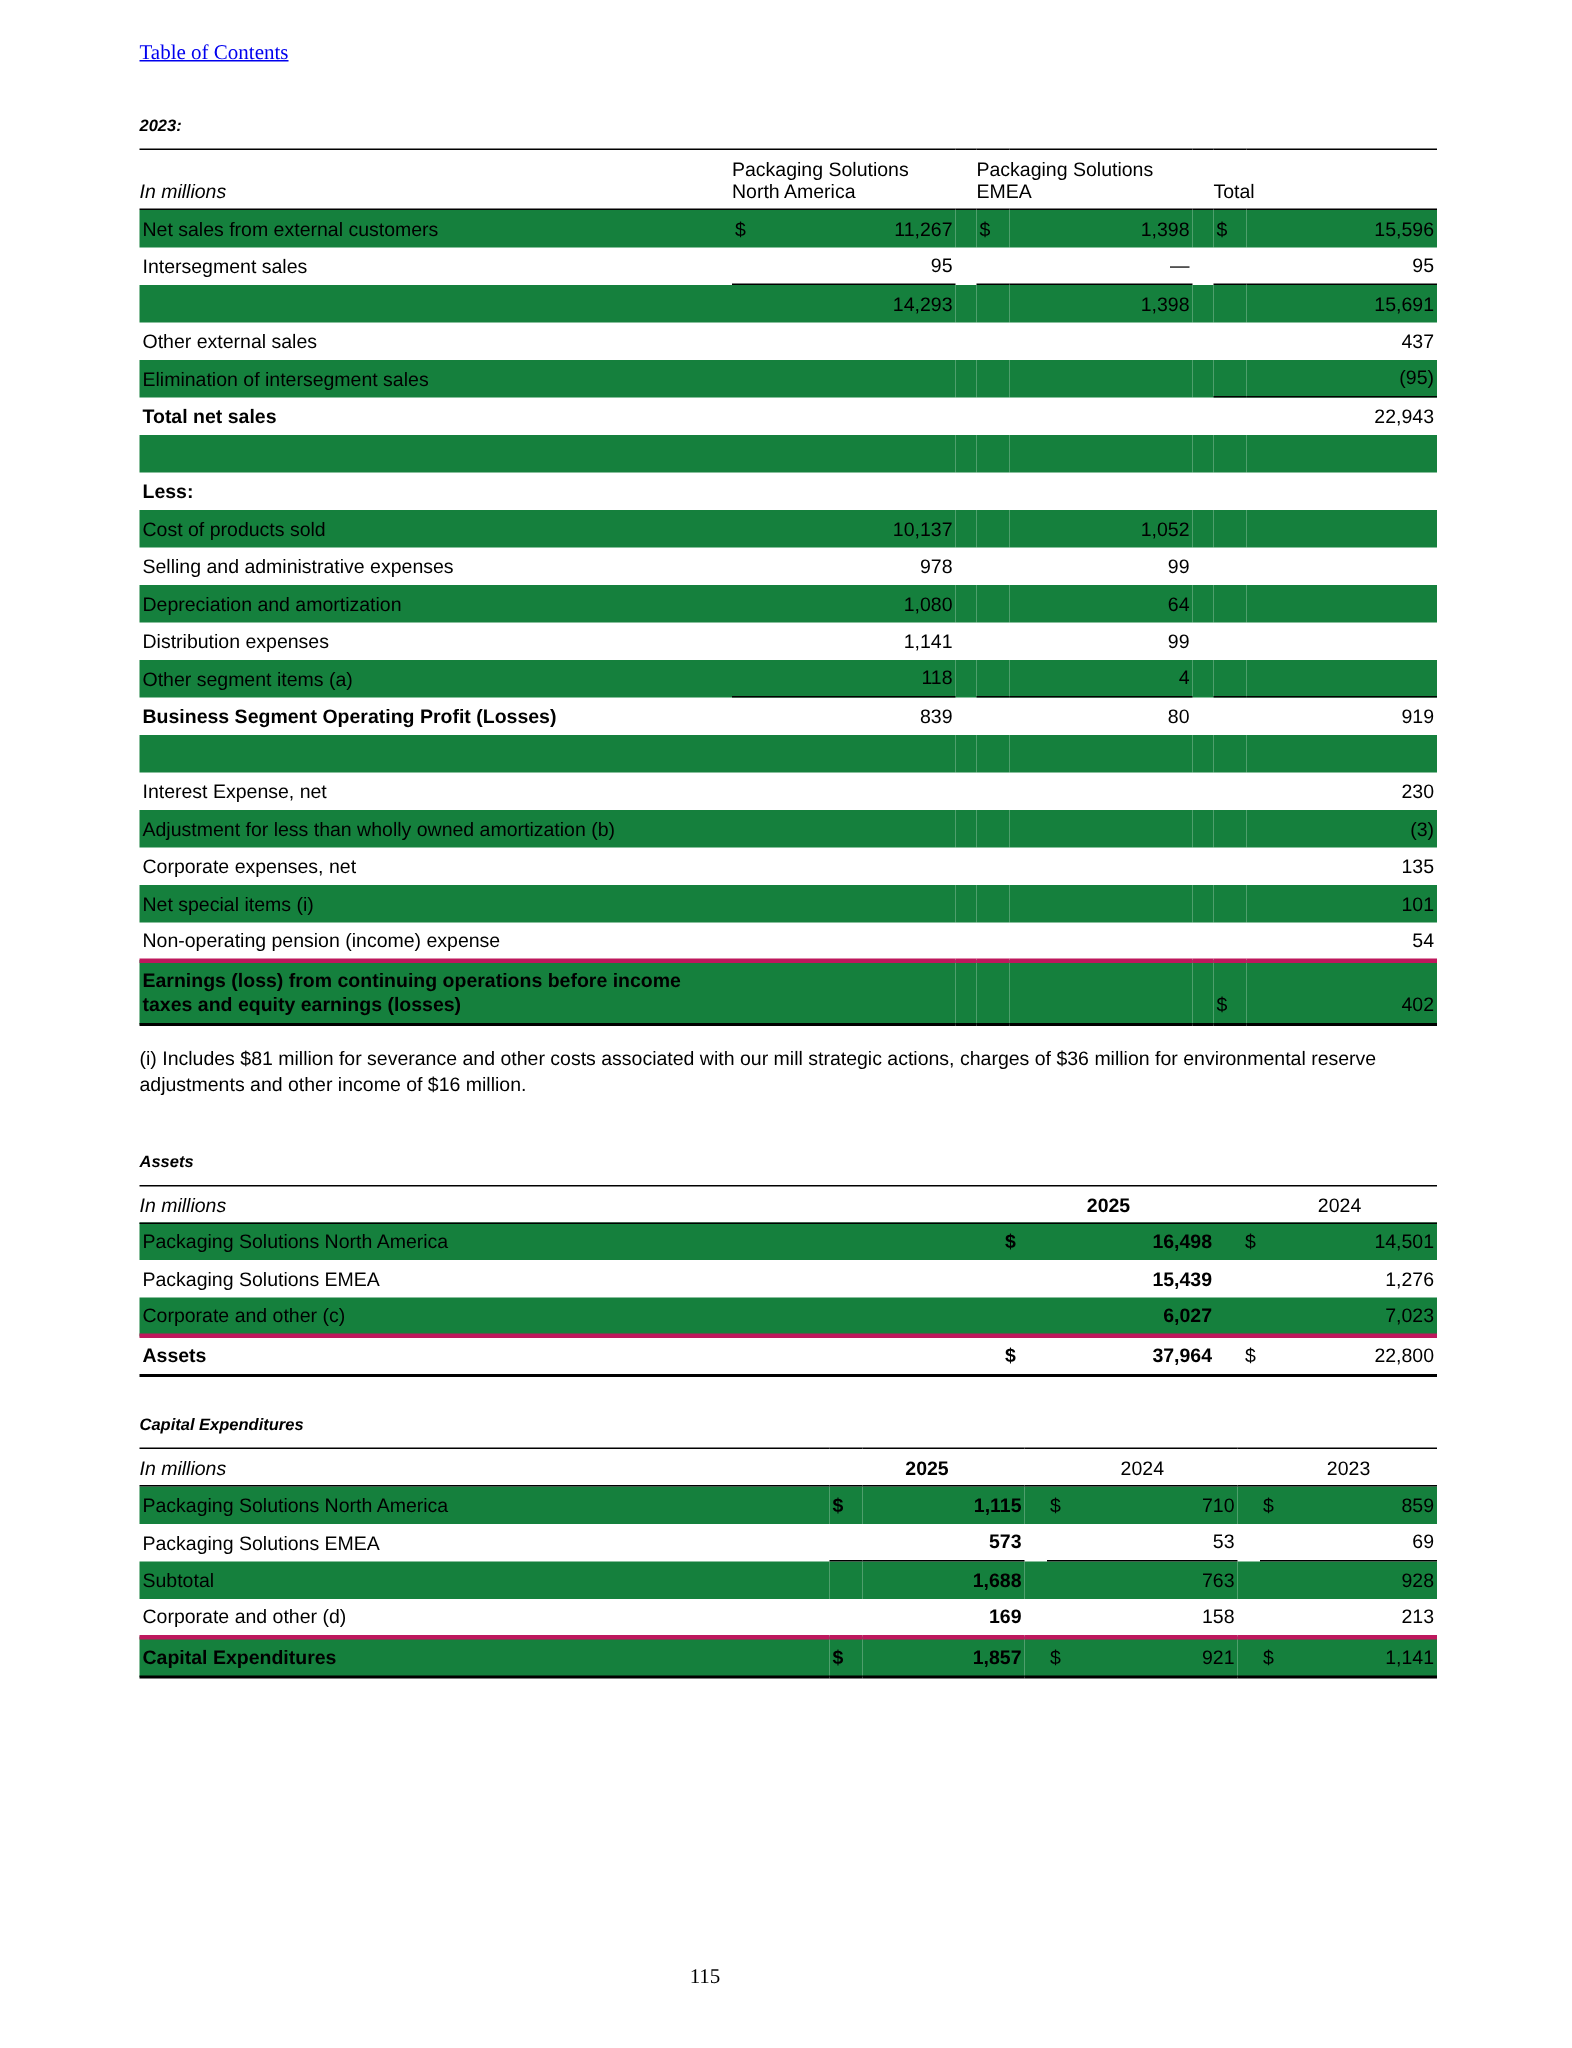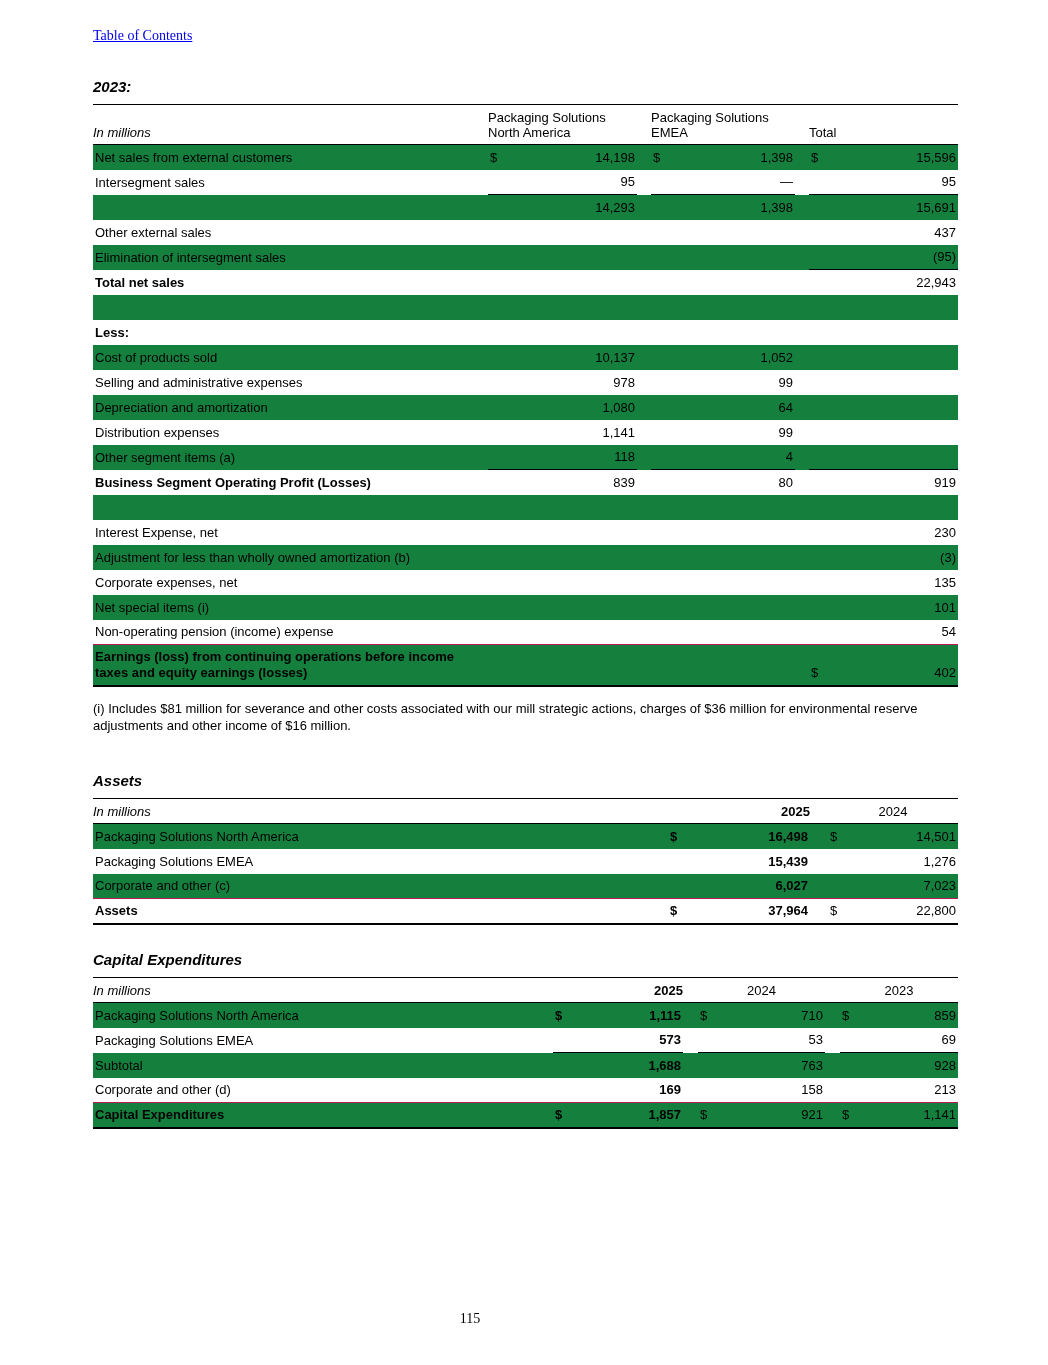--- a/index.html
+++ b/index.html
@@ -1,35 +1,35 @@
 <!DOCTYPE html>
 <html><head>
 <meta charset="utf-8">
 <style>
   html,body{margin:0;padding:0;background:#ffffff;}
   body{font-family:"Liberation Sans",sans-serif;color:#000000;}
   .page{position:relative;width:928px;min-height:1365px;background:#ffffff;padding:26px 90px 80px 93px;box-sizing:border-box;}
   .toc-link{font-family:"Liberation Serif",serif;font-size:14px;color:#0000ee;text-decoration:underline;cursor:pointer;display:inline-block;}
-  .sec-heading{font-size:15px;font-weight:bold;font-style:italic;margin:34px 0 0 0;}
+  .sec-heading{font-size:11px;font-weight:bold;font-style:italic;margin:34px 0 0 0;}
   .sec-heading.assets-h{margin-top:38px;}
   .sec-heading.capex-h{margin-top:26px;}
   table.fin{border-collapse:collapse;table-layout:fixed;width:865px;font-size:13px;border-top:1px solid #000;margin-top:9px;}
   table.fin th{vertical-align:bottom;border-bottom:1px solid #000;padding:5px 0 4px 0;font-size:13px;line-height:15px;}
   table.fin td{vertical-align:bottom;height:25px;box-sizing:border-box;padding:4px 2px;line-height:16px;}
   th.grp{font-weight:normal;text-align:left;}
   th.im{font-style:italic;font-weight:normal;text-align:left;padding-left:4px;}
   th.yr{font-weight:normal;text-align:center;}
-  th.yrb{font-weight:bold;text-align:right;}
+  th.yrb{font-weight:bold;text-align:center;}
   td.lbl{text-align:left;padding-left:4px;}
   td.d{text-align:left;padding-left:2px;}
   td.v{text-align:right;padding-right:3px;}
   tr.blue{background:#15803d;}
   tr.bold td.lbl{font-weight:bold;}
   td.bb{border-bottom:1px solid #000;}
-  td.bt{border-top:1px solid #be185d;}
+  td.bt{border-top:3px solid #be185d;}
   td.bbk{border-bottom:2.5px solid #000;}
   table.assets td:nth-child(2),table.assets td:nth-child(3),
   table.capex td:nth-child(2),table.capex td:nth-child(3){font-weight:bold;}
   .footnote{width:865px;font-size:13px;line-height:17px;margin-top:13px;}
   .page-number{position:absolute;left:12px;right:0;bottom:38px;text-align:center;font-family:"Liberation Serif",serif;font-size:14px;}
   col.s-lbl{width:395px;} col.s-d{width:22px;} col.s-v1{width:127px;} col.s-g{width:14px;} col.s-v2{width:122px;} col.s-v3{width:127px;}
   col.a-lbl{width:575px;} col.a-d{width:22px;} col.a-v1{width:120px;} col.a-g{width:18px;} col.a-v2{width:108px;}
   col.c-lbl{width:460px;} col.c-d{width:22px;} col.c-v1{width:108px;} col.c-g{width:15px;} col.c-v2{width:105px;} col.c-v3{width:96px;}
 </style>
 </head>
@@ -68,21 +68,21 @@
         <th></th>
         <th class="grp" colspan="2">
           <div>Total</div>
         </th>
       </tr>
     </thead>
     <tbody>
       <tr class="blue">
         <td class="lbl">Net sales from external customers</td>
         <td class="d">$</td>
-        <td class="v">14,198</td>
+        <td class="v">11,267</td>
         <td></td>
         <td class="d">$</td>
         <td class="v">1,398</td>
         <td></td>
         <td class="d">$</td>
         <td class="v">15,596</td>
       </tr>
       <tr>
         <td class="lbl">Intersegment sales</td>
         <td class="d bb"></td>

